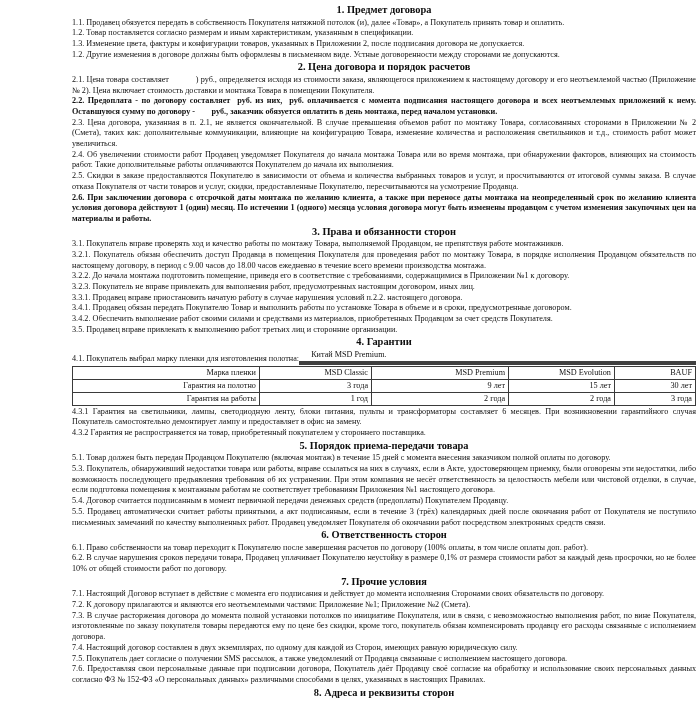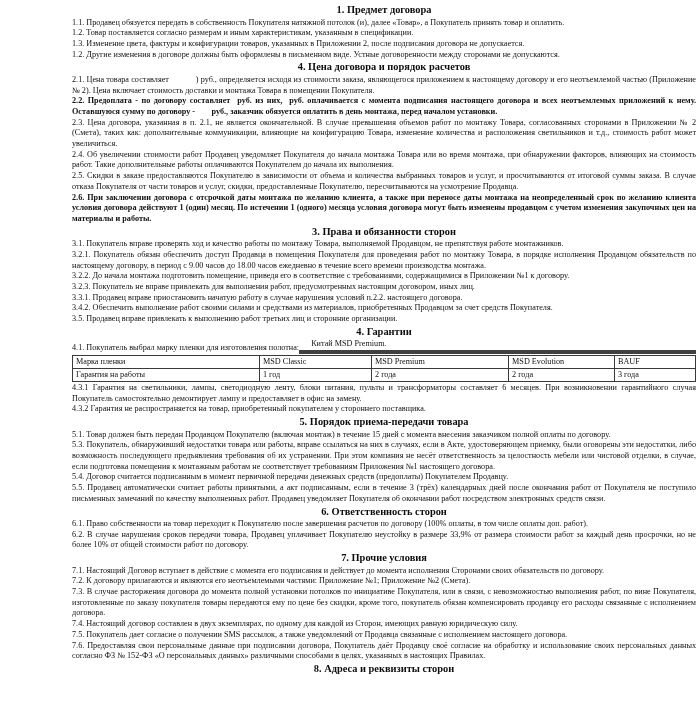--- a/index.html
+++ b/index.html
@@ -41,51 +41,52 @@
     border-collapse:collapse;
     margin:1px 0 1px 0;
     table-layout:fixed;
   }
   table.warranty td{
     border:1px solid #3a3a3a;
     padding:0 3px;
     height:12px;
     font-size:8.2px;
     line-height:11px;
-    text-align:left;
+    text-align:right;
     overflow:hidden;
     white-space:nowrap;
   }
-  table.warranty td.left{text-align:left;}
+  table.warranty td.left{text-align:right;}
 </style>
 </head>
 <body>
 
 <div class="page">
 
   <h2>1. Предмет договора</h2>
   <p class="p">1.1. Продавец обязуется передать в собственность Покупателя натяжной потолок (и), далее «Товар», а Покупатель принять товар и оплатить.</p>
   <p class="p">1.2. Товар поставляется согласно размерам и иным характеристикам, указанным в спецификации.</p>
   <p class="p">1.3. Изменение цвета, фактуры и конфигурации товаров, указанных в Приложении 2, после подписания договора не допускается.</p>
   <p class="p">1.2. Другие изменения в договоре должны быть оформлены в письменном виде. Устные договоренности между сторонами не допускаются.</p>
 
-  <h2>4. Цена договора и порядок расчетов</h2>
+  <h2>2. Цена договора и порядок расчетов</h2>
   <p class="p">2.1. Цена товара составляет &nbsp;&nbsp;&nbsp;&nbsp;&nbsp;&nbsp;&nbsp;&nbsp;&nbsp;&nbsp; ) руб., определяется исходя из стоимости заказа, являющегося приложением к настоящему договору и его неотъемлемой частью (Приложение № 2). Цена включает стоимость доставки и монтажа Товара в помещении Покупателя.</p>
   <p class="p bold">2.2. Предоплата - по договору составляет &nbsp;руб. из них,&nbsp; руб. оплачивается с момента подписания настоящего договора и всех неотъемлемых приложений к нему. Оставшуюся сумму по договору - &nbsp;&nbsp;&nbsp;&nbsp;&nbsp;&nbsp; руб., заказчик обязуется оплатить в день монтажа, перед началом установки.</p>
   <p class="p">2.3. Цена договора, указанная в п. 2.1, не является окончательной. В случае превышения объемов работ по монтажу Товара, согласованных сторонами в Приложении № 2 (Смета), таких как: дополнительные коммуникации, влияющие на конфигурацию Товара, изменение количества и расположения светильников и т.д., стоимость работ может увеличиться.</p>
   <p class="p">2.4. Об увеличении стоимости работ Продавец уведомляет Покупателя до начала монтажа Товара или во время монтажа, при обнаружении факторов, влияющих на стоимость работ. Такие дополнительные работы оплачиваются Покупателем до начала их выполнения.</p>
   <p class="p">2.5. Скидки в заказе предоставляются Покупателю в зависимости от объема и количества выбранных товаров и услуг, и просчитываются от итоговой суммы заказа. В случае отказа Покупателя от части товаров и услуг, скидки, предоставленные Покупателю, пересчитываются на усмотрение Продавца.</p>
   <p class="p bold">2.6.  При заключении договора с отсрочкой даты монтажа по желанию клиента, а также при переносе даты монтажа на неопределенный срок по желанию клиента условия договора действуют 1 (один) месяц. По истечении 1 (одного) месяца условия договора могут быть изменены продавцом с учетом изменения закупочных цен на материалы и работы.</p>
 
   <h2>3. Права и обязанности сторон</h2>
   <p class="p">3.1.  Покупатель вправе проверять ход и качество работы по монтажу Товара, выполняемой Продавцом, не препятствуя работе монтажников.</p>
   <p class="p">3.2.1. Покупатель обязан обеспечить доступ Продавца в помещения Покупателя для проведения работ по монтажу Товара, в порядке исполнения Продавцом обязательств по настоящему договору, в период с 9.00 часов до 18.00 часов ежедневно в течение всего времени производства монтажа.</p>
   <p class="p">3.2.2. До начала монтажа подготовить помещение, приведя его в соответствие с требованиями, содержащимися в Приложении №1 к договору.</p>
   <p class="p">3.2.3. Покупатель не вправе привлекать для выполнения работ, предусмотренных настоящим договором, иных лиц.</p>
   <p class="p">3.3.1. Продавец вправе приостановить начатую работу в случае нарушения условий п.2.2. настоящего договора.</p>
+  <p class="p">3.4.1. Продавец обязан передать Покупателю Товар и выполнить работы по установке Товара в объеме и в сроки, предусмотренные договором.</p>
   <p class="p">3.4.2. Обеспечить выполнение работ своими силами и средствами из материалов, приобретенных Продавцом за счет средств Покупателя.</p>
   <p class="p">3.5. Продавец вправе привлекать к выполнению работ третьих лиц и сторонние организации.</p>
 
   <h2>4. Гарантии</h2>
   <div class="line41">
     <span class="lbl">4.1. Покупатель выбрал марку пленки для изготовления полотна:</span>
     <span class="fill"><span>Китай MSD Premium.</span></span>
   </div>
 
   <table class="warranty">
@@ -98,41 +99,48 @@
     </colgroup>
     <tbody>
       <tr>
         <td class="left">Марка пленки</td>
         <td>MSD Classic</td>
         <td>MSD Premium</td>
         <td>MSD Evolution</td>
         <td>BAUF</td>
       </tr>
       <tr>
+        <td class="left">Гарантия на полотно</td>
+        <td>3 года</td>
+        <td>9 лет</td>
+        <td>15 лет</td>
+        <td>30 лет</td>
+      </tr>
+      <tr>
         <td class="left">Гарантия на работы</td>
         <td>1 год</td>
         <td>2 года</td>
         <td>2 года</td>
         <td>3 года</td>
       </tr>
     </tbody>
   </table>
 
   <p class="p">4.3.1 Гарантия на светильники, лампы, светодиодную ленту, блоки питания, пульты и трансформаторы составляет 6 месяцев.  При возникновении гарантийного случая Покупатель самостоятельно демонтирует лампу и предоставляет в офис на замену.</p>
   <p class="p">4.3.2 Гарантия не распространяется на товар, приобретенный покупателем у стороннего поставщика.</p>
 
   <h2>5. Порядок приема-передачи товара</h2>
   <p class="p">5.1. Товар должен быть передан Продавцом Покупателю (включая монтаж) в течение 15 дней с момента внесения заказчиком полной оплаты по договору.</p>
   <p class="p">5.3.  Покупатель, обнаруживший недостатки товара или работы, вправе ссылаться на них в случаях, если в Акте, удостоверяющем приемку, были оговорены эти недостатки, либо возможность последующего предъявления требования об их устранении. При этом компания не несёт ответственность за целостность мебели или чистовой отделки, в случае, если подготовка помещения к монтажным работам не соответствует требованиям Приложения №1 настоящего договора.</p>
   <p class="p">5.4. Договор считается подписанным в момент первичной передачи денежных средств (предоплаты) Покупателем Продавцу.</p>
   <p class="p">5.5. Продавец автоматически считает работы принятыми, а акт подписанным, если в течение 3 (трёх) календарных дней после окончания работ от Покупателя не поступило письменных замечаний по качеству выполненных работ. Продавец уведомляет Покупателя об окончании работ посредством электронных средств связи.</p>
 
   <h2>6. Ответственность сторон</h2>
   <p class="p">6.1. Право собственности на товар переходит к Покупателю после завершения расчетов по договору (100% оплаты, в том числе оплаты доп. работ).</p>
-  <p class="p">6.2. В случае нарушения сроков передачи товара, Продавец уплачивает Покупателю неустойку в размере 33,9% от размера стоимости работ за каждый день просрочки, но не более 10% от общей стоимости работ по договору.</p>
+  <p class="p">6.2. В случае нарушения сроков передачи товара, Продавец уплачивает Покупателю неустойку в размере 0,1% от размера стоимости работ за каждый день просрочки, но не более 10% от общей стоимости работ по договору.</p>
 
   <h2>7. Прочие условия</h2>
   <p class="p">7.1. Настоящий Договор вступает в действие с момента его подписания и действует до момента исполнения Сторонами своих обязательств по договору.</p>
   <p class="p">7.2. К договору прилагаются и являются его неотъемлемыми частями: Приложение №1; Приложение №2 (Смета).</p>
   <p class="p">7.3. В случае расторжения договора до момента полной установки потолков по инициативе Покупателя, или в связи, с невозможностью выполнения работ, по вине Покупателя, изготовленные по заказу покупателя товары передаются ему по цене без скидки, кроме того, покупатель обязан компенсировать продавцу его расходы связанные с исполнением договора.</p>
   <p class="p">7.4. Настоящий договор составлен в двух экземплярах, по одному для каждой из Сторон, имеющих равную юридическую силу.</p>
   <p class="p">7.5. Покупатель дает согласие о получении SMS рассылок, а также уведомлений от Продавца связанные с исполнением настоящего договора.</p>
   <p class="p">7.6. Предоставляя свои персональные данные при подписании договора, Покупатель даёт Продавцу своё согласие на обработку и использование своих персональных данных согласно ФЗ № 152-ФЗ «О персональных данных» различными способами в целях, указанных в настоящих Правилах.</p>
 
   <h2>8. Адреса и реквизиты сторон</h2>

